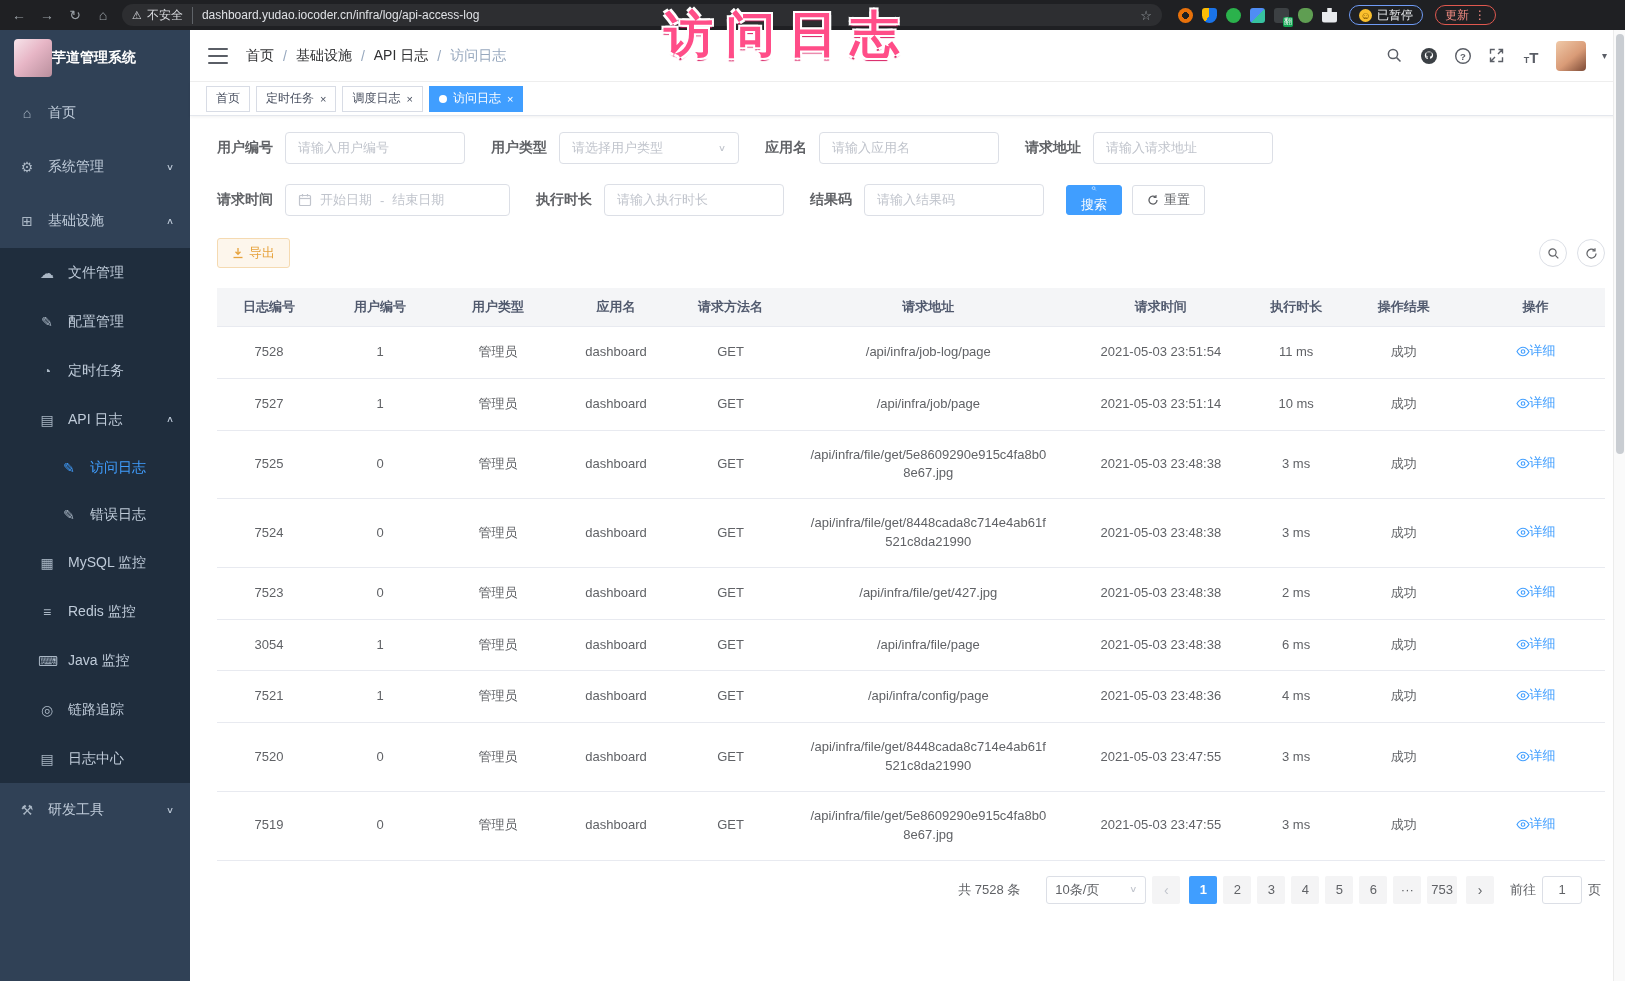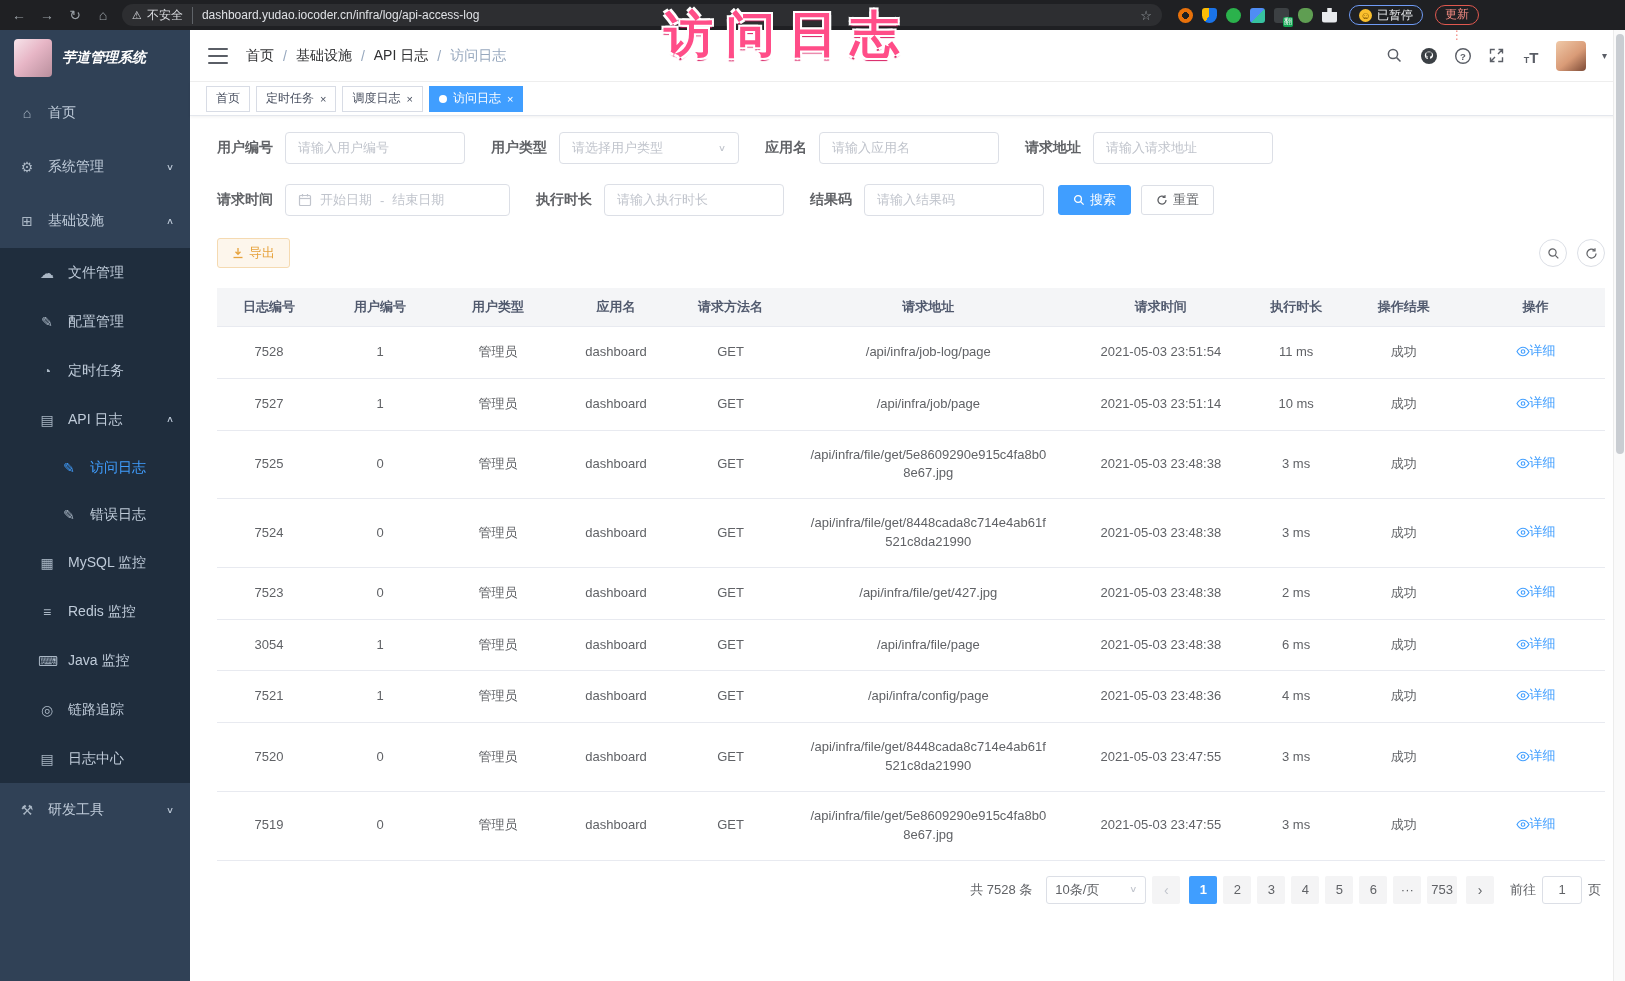--- a/index.html
+++ b/index.html
@@ -14,31 +14,31 @@
   .warn-ico { color:#dadce0; font-size:11px; }
   .url-text { white-space:nowrap; }
   .star { margin-left:auto; color:#9aa0a6; font-size:13px; }
   .ext-tray { display:flex; align-items:center; gap:9px; margin-left:14px; flex:0 0 auto; }
   .ext { width:15px; height:15px; border-radius:50%; position:relative; }
   .ext.sq { border-radius:3px; }
   .ext-badge { position:absolute; right:-4px; bottom:-4px; background:#13a452; color:#fff; font-size:8px; line-height:10px; padding:0 1px; border-radius:2px; }
   .pill { height:20px; border-radius:11px; display:flex; align-items:center; gap:5px; padding:0 9px; font-size:12px; margin-left:10px; flex:0 0 auto; }
   .pill.paused { border:1.5px solid #6f9bf5; color:#e8eaed; }
   .emoji-dot { width:13px; height:13px; border-radius:50%; background:#fbc02d; color:#7a4f01; font-size:10px; line-height:13px; text-align:center; }
-  .pill.update { border:1.5px solid #e0584f; color:#f28b82;flex-direction:column; }
+  .pill.update { border:1.5px solid #e0584f; color:#f28b82; }
   .kebab { color:#f28b82; font-size:12px; }
 
   
   .watermark { position:absolute; left:664px; top:2px; z-index:50; font-size:49px; font-weight:bold; letter-spacing:13px; color:#ff4d88; white-space:nowrap;
     text-shadow:-2px -2px 0 #fff, 2px -2px 0 #fff, -2px 2px 0 #fff, 2px 2px 0 #fff, 0 3px 1px #d81b60; pointer-events:none; }
 
   
   .app { display:flex; height:951px; }
   .sidebar { width:190px; background:#304156; color:#bfcbd9; flex:0 0 auto; display:flex; flex-direction:column; }
-  .logo-row { height:56px; display:flex; align-items:center; padding-left:14px; gap:10px;font-style:italic; }
+  .logo-row { height:56px; display:flex; align-items:center; padding-left:14px; gap:0; }
   .logo-img { width:38px; height:38px; border-radius:4px; background:linear-gradient(135deg,#f7e4ea 0%,#e7b6c6 45%,#b98f9d 100%); }
   .logo-title { color:#fff; font-size:14px; font-weight:bold; }
   .menu { flex:1; }
   .menu-item { position:relative; display:flex; align-items:center; font-size:14px; color:#bfcbd9; cursor:pointer; }
   .menu-item.lv0 { height:54px; padding-left:18px; }
   .menu-item.lv1 { height:49px; padding-left:38px; }
   .menu-item.lv2 { height:47px; padding-left:60px; }
   .menu-item.dark { background:#1f2d3d; }
   .menu-item.active, .menu-item.active .mi-icon { color:#409eff; }
   .mi-icon { width:18px; margin-right:12px; font-size:14px; color:#aab7c5; text-align:center; }
@@ -79,38 +79,38 @@
   .f-label { font-weight:bold; color:#606266; font-size:14px; margin-right:12px; white-space:nowrap; }
   .el-input { height:32px; border:1px solid #dcdfe6; border-radius:4px; display:flex; align-items:center; padding:0 12px; background:#fff; color:#c0c4cc; font-size:13px; }
   .w180 { width:180px; }
   .el-select { justify-content:space-between; }
   .sel-caret { color:#c0c4cc; font-size:11px; transform:scaleY(.8); }
   .date-range { width:225px; gap:8px; }
   .date-range .sep { color:#c0c4cc; }
   .btn { height:30px; border-radius:3px; display:inline-flex; align-items:center; gap:5px; padding:0 14px; font-size:13px; cursor:pointer; border:1px solid #dcdfe6; background:#fff; color:#606266; }
   .btn.primary { background:#409eff; border-color:#409eff; color:#fff; }
   .btn.warn-plain { background:#fdf6ec; border-color:#f5dab1; color:#e6a23c; }
-  .search-btn { margin-left:14px; } .reset-btn { margin-left:10px; }
+  .search-btn { margin-left:22px;flex-direction:column; } .reset-btn { margin-left:10px; }
 
   .toolbar-row { display:flex; align-items:center; margin-bottom:20px; }
   .circle-btns { margin-left:auto; display:flex; gap:10px; }
   .circle-btn { width:28px; height:28px; border-radius:50%; border:1px solid #dcdfe6; background:#fff; display:flex; align-items:center; justify-content:center; cursor:pointer; }
 
   
   table { width:100%; border-collapse:collapse; table-layout:fixed; }
   thead th { background:#f4f5f7; color:#515a6e; font-size:13px; font-weight:bold; padding:10px 6px; text-align:center; }
   tbody td { color:#606266; font-size:13px; padding:15px 6px; text-align:center; border-bottom:1px solid #e8eaf0; line-height:1.45; }
   tbody tr:first-child td { border-top:1px solid #e8eaf0; }
   .url-cell { word-break:break-all; padding-left:22px; padding-right:22px; }
   .detail-link { color:#409eff; display:inline-flex; align-items:center; cursor:pointer; text-decoration:none; }
 
   
   .pagination { display:flex; align-items:center; justify-content:flex-end; margin-top:15px; gap:6px; padding-right:4px; color:#606266; font-size:13px; }
   .pg-total { margin-right:8px; }
-  .pg-size { width:100px; height:28px; border:1px solid #dcdfe6; border-radius:3px; display:flex; align-items:center; justify-content:space-between; padding:0 8px; color:#606266; }
+  .pg-size { width:100px; height:28px; border:1px solid #dcdfe6; border-radius:3px; display:flex; align-items:center; justify-content:space-between; padding:0 8px; color:#606266;margin-left:12px; }
   .pg-btn { min-width:28px; height:28px; background:#f4f4f5; border-radius:2px; display:flex; align-items:center; justify-content:center; color:#606266; font-size:13px; cursor:pointer; padding:0 4px; }
   .pg-btn.active { background:#409eff; color:#fff; font-weight:bold; }
   .pg-btn.nav { color:#c0c4cc; background:#f4f4f5; font-size:14px; }
   .pg-btn.nav.next { color:#606266; }
   .pg-goto { display:flex; align-items:center; gap:6px; margin-left:10px; }
   .pg-input { width:40px; height:28px; border:1px solid #dcdfe6; border-radius:3px; text-align:center; line-height:26px; color:#606266; }
 </style>
 </head>
 <body>
 

